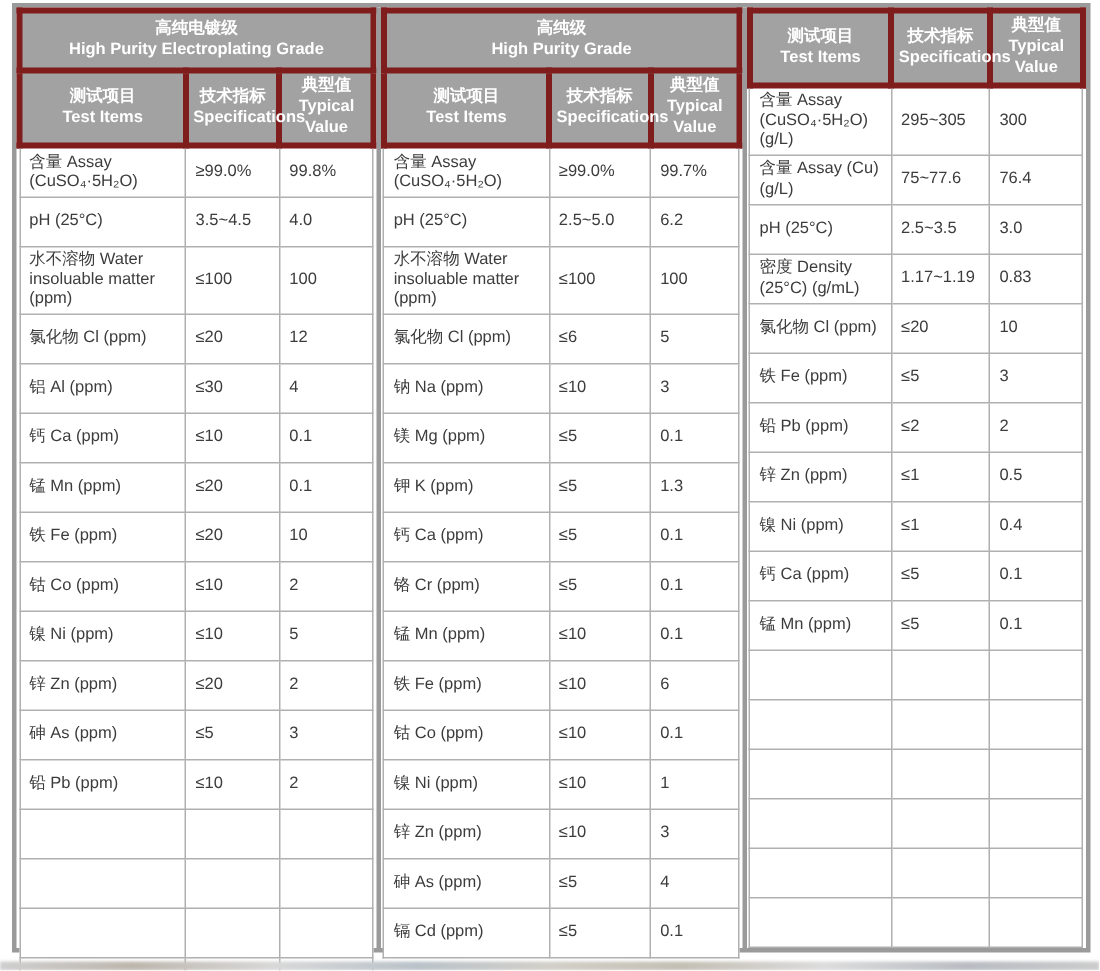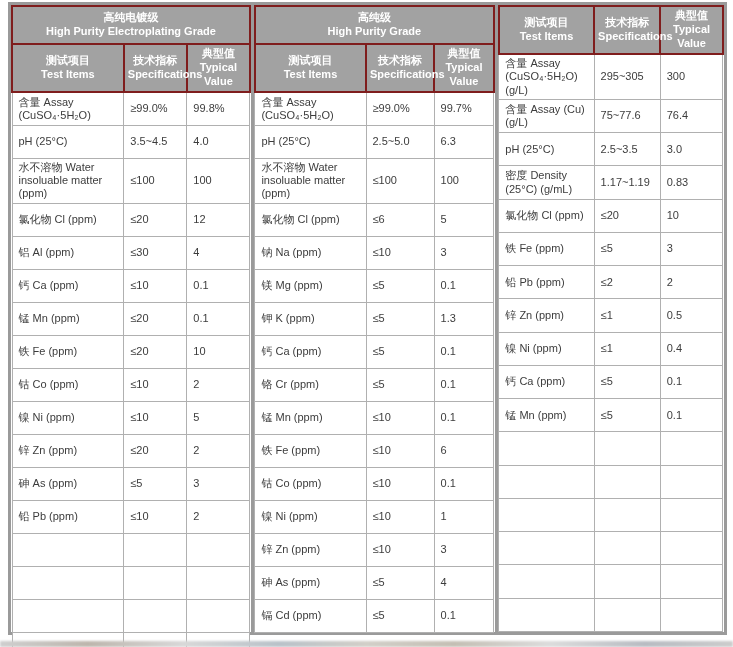--- a/index.html
+++ b/index.html
@@ -32,21 +32,21 @@
     border-collapse:collapse;
     table-layout:fixed;
   }
   th{
     background:#a2a2a2;
     color:#fff;
     font-size:11px;
     font-weight:bold;
     text-align:center;
     vertical-align:middle;
-    border:2px solid #7f1d1d;
+    border:4px solid #7f1d1d;
     padding:2px 3px;
     line-height:1.25;
   }
   tr.group-title-row th{height:32px;}
   tr.col-header-row th{height:42px;}
   td{
     font-size:11px;
     color:#3c3c3c;
     border:1px solid #b0b0b0;
     vertical-align:middle;
@@ -199,21 +199,21 @@
           </thead>
           <tbody>
             <tr>
               <td>含量 Assay (CuSO₄·5H₂O)</td>
               <td>≥99.0%</td>
               <td>99.7%</td>
             </tr>
             <tr>
               <td>pH (25°C)</td>
               <td>2.5~5.0</td>
-              <td>6.3</td>
+              <td>6.2</td>
             </tr>
             <tr>
               <td>水不溶物 Water insoluable matter (ppm)</td>
               <td>≤100</td>
               <td>100</td>
             </tr>
             <tr>
               <td>氯化物 Cl (ppm)</td>
               <td>≤6</td>
               <td>5</td>

